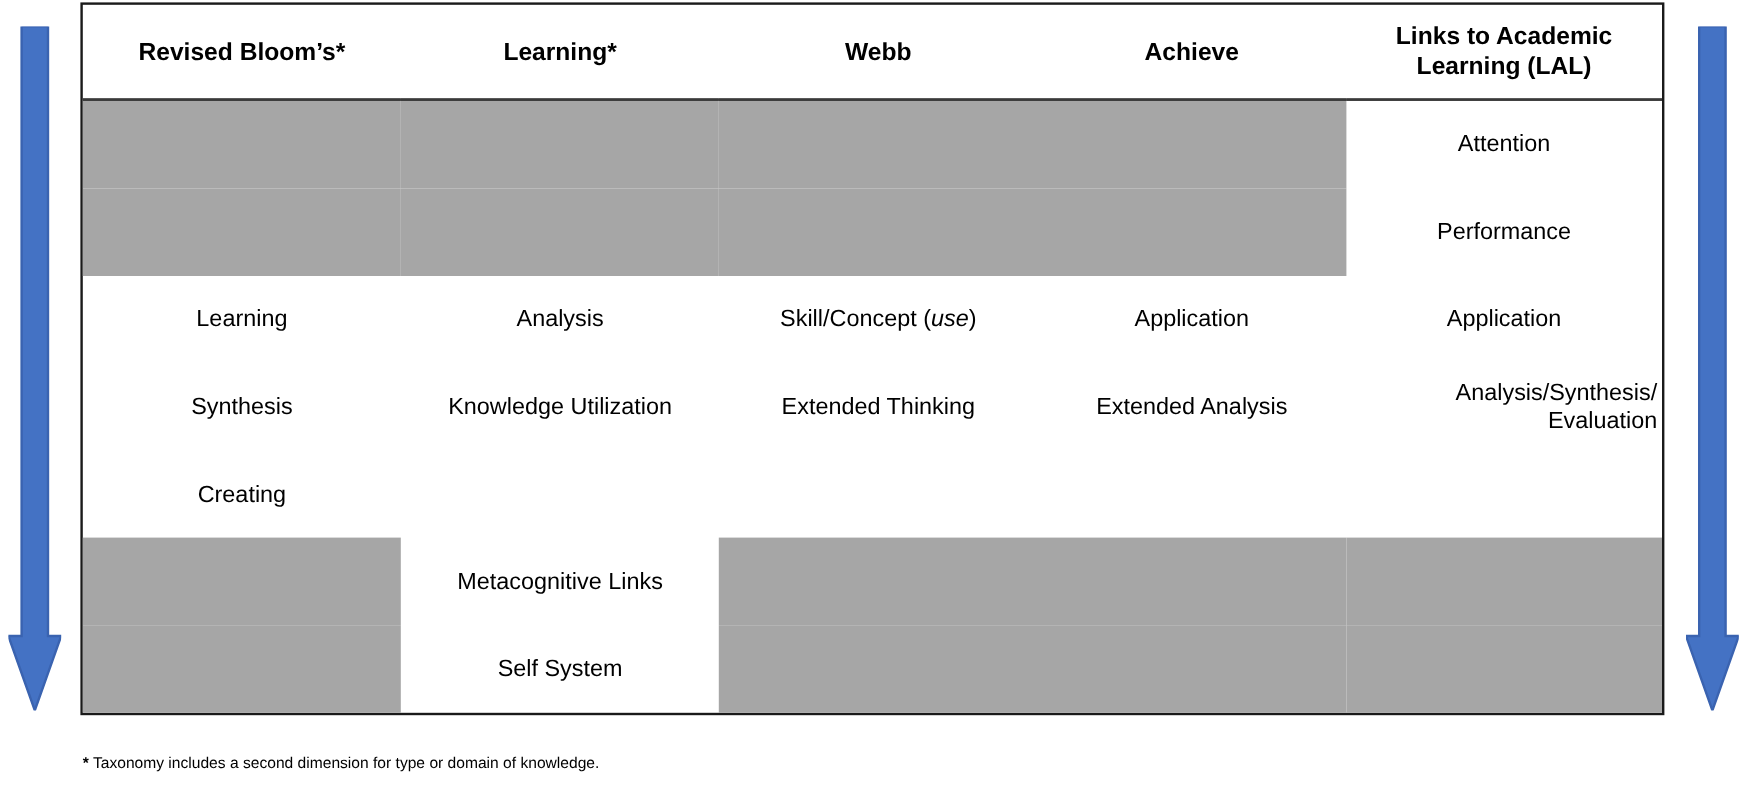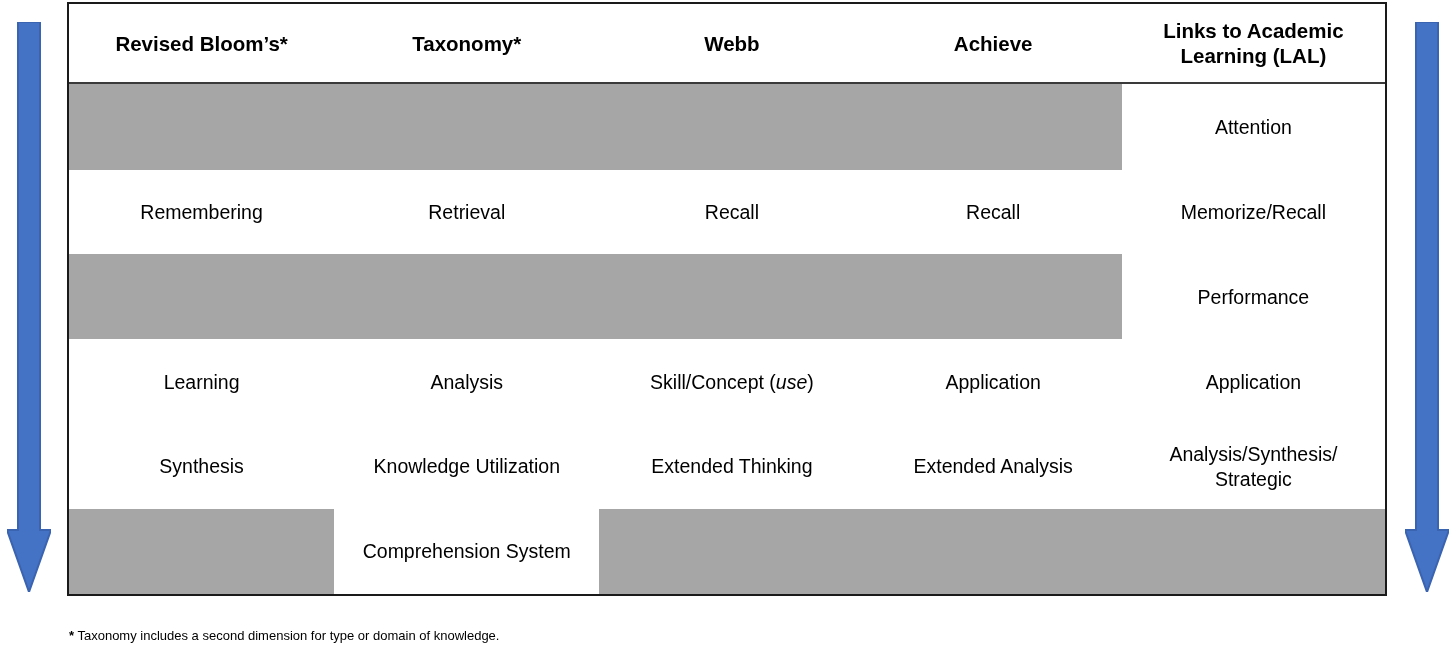--- a/index.html
+++ b/index.html
@@ -69,21 +69,21 @@
 
   
   .tbl tbody td {
     font-size: 19.5px;
     line-height: 1.25;
     height: 52px;
   }
 
   .gray { background: #a6a6a6; }
   .cell-text { display: block; }
-  .sub { display: block; }
+  .sub { display: block; text-align: right; }
   em { font-style: italic; text-align: center; }
 
   
   #footnote {
     position: absolute;
     left: 69px;
     top: 628px;
     font-size: 13px;
     line-height: 1.2;
     white-space: nowrap;
@@ -112,54 +112,37 @@
       <colgroup>
         <col style="width:20.15%">
         <col style="width:20.15%">
         <col style="width:20.15%">
         <col style="width:19.55%">
         <col style="width:20.00%">
       </colgroup>
       <thead>
         <tr class="hdr">
           <th>Revised Bloom’s*</th>
-          <th>Taxonomy*</th>
+          <th>Learning*</th>
           <th>Webb</th>
           <th>Achieve</th>
           <th>Links to Academic Learning (LAL)</th>
         </tr>
       </thead>
       <tbody>
           <tr>
             <td class="gray"></td>
             <td class="gray"></td>
             <td class="gray"></td>
             <td class="gray"></td>
             <td>
               <span class="cell-text">Attention</span>
             </td>
           </tr>
           <tr>
-            <td>
-              <span class="cell-text">Remembering</span>
-            </td>
-            <td>
-              <span class="cell-text">Retrieval</span>
-            </td>
-            <td>
-              <span class="cell-text">Recall</span>
-            </td>
-            <td>
-              <span class="cell-text">Recall</span>
-            </td>
-            <td>
-              <span class="cell-text">Memorize/Recall</span>
-            </td>
-          </tr>
-          <tr>
             <td class="gray"></td>
             <td class="gray"></td>
             <td class="gray"></td>
             <td class="gray"></td>
             <td>
               <span class="cell-text">Performance</span>
             </td>
           </tr>
           <tr>
             <td>
@@ -186,27 +169,45 @@
               <span class="cell-text">Knowledge Utilization</span>
             </td>
             <td>
               <span class="cell-text">Extended Thinking</span>
             </td>
             <td>
               <span class="cell-text">Extended Analysis</span>
             </td>
             <td>
               <span class="sub">Analysis/Synthesis/</span>
-              <span class="sub">Strategic</span>
-            </td>
-          </tr>
-          <tr>
-            <td class="gray"></td>
-            <td>
-              <span class="cell-text">Comprehension System</span>
+              <span class="sub">Evaluation</span>
+            </td>
+          </tr>
+          <tr>
+            <td>
+              <span class="cell-text">Creating</span>
+            </td>
+            <td></td>
+            <td></td>
+            <td></td>
+            <td></td>
+          </tr>
+          <tr>
+            <td class="gray"></td>
+            <td>
+              <span class="cell-text">Metacognitive Links</span>
+            </td>
+            <td class="gray"></td>
+            <td class="gray"></td>
+            <td class="gray"></td>
+          </tr>
+          <tr>
+            <td class="gray"></td>
+            <td>
+              <span class="cell-text">Self System</span>
             </td>
             <td class="gray"></td>
             <td class="gray"></td>
             <td class="gray"></td>
           </tr>
         </tbody>
     </table>
   </div>
 
   <div id="footnote"><span class="star">*</span><span> Taxonomy includes a second dimension for type or domain of knowledge.</span></div>

